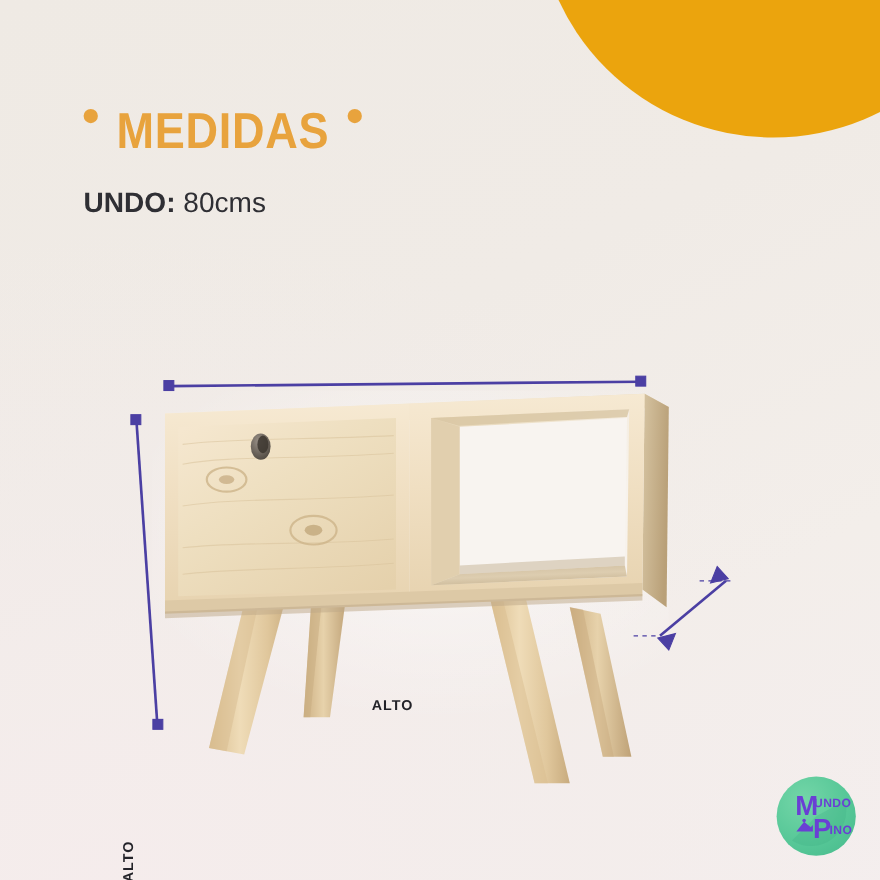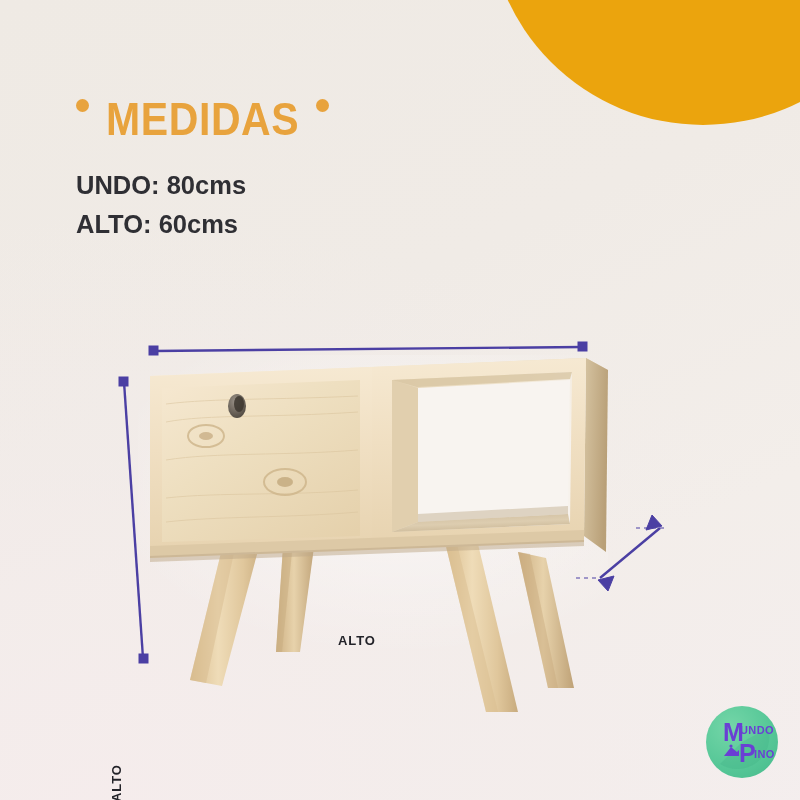--- a/index.html
+++ b/index.html
@@ -79,21 +79,21 @@
   }
   .spec-line {
     font-size: 25.5px;
     line-height: 39px;
     white-space: nowrap;
   }
   .spec-key {
     font-weight: 700;
   }
   .spec-val {
-    font-weight: 700;
+    font-weight: 400;
   }
 
   
   .photo-stage {
     position: absolute;
     left: 0;
     top: 300px;
     width: 800px;
     height: 420px;
   }
@@ -169,24 +169,20 @@
     <span class="dot"></span>
     <span class="heading-text">MEDIDAS</span>
     <span class="dot"></span>
   </div>
 
   <div class="specs">
     <div class="spec-line">
       <span class="spec-key">UNDO:</span>
       <span class="spec-val">80cms</span>
     </div>
-    <div class="spec-line">
-      <span class="spec-key">ALTO:</span>
-      <span class="spec-val">60cms</span>
-    </div>
   </div>
 
   <div class="photo-stage">
     <div class="photo-plate"></div>
 
     <svg class="furniture" width="800" height="420" viewBox="0 0 800 420">
       <defs>
         <linearGradient id="gFront" x1="0" y1="0" x2="0" y2="1">
           <stop offset="0%" stop-color="#f6e9d2"></stop>
           <stop offset="45%" stop-color="#f0dfc2"></stop>

